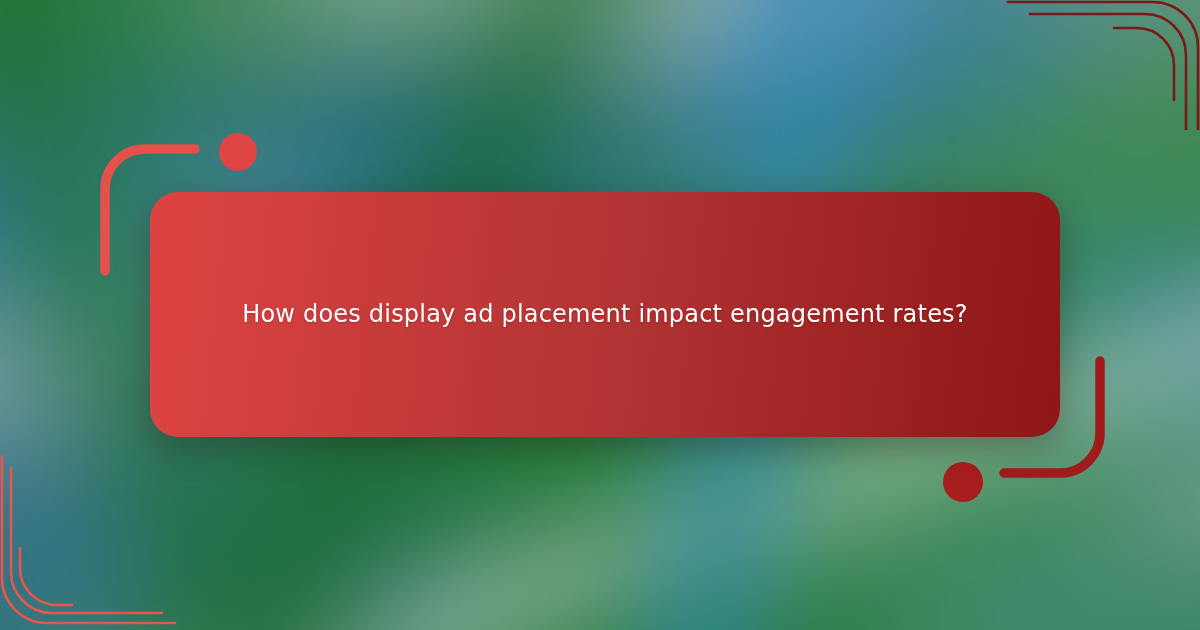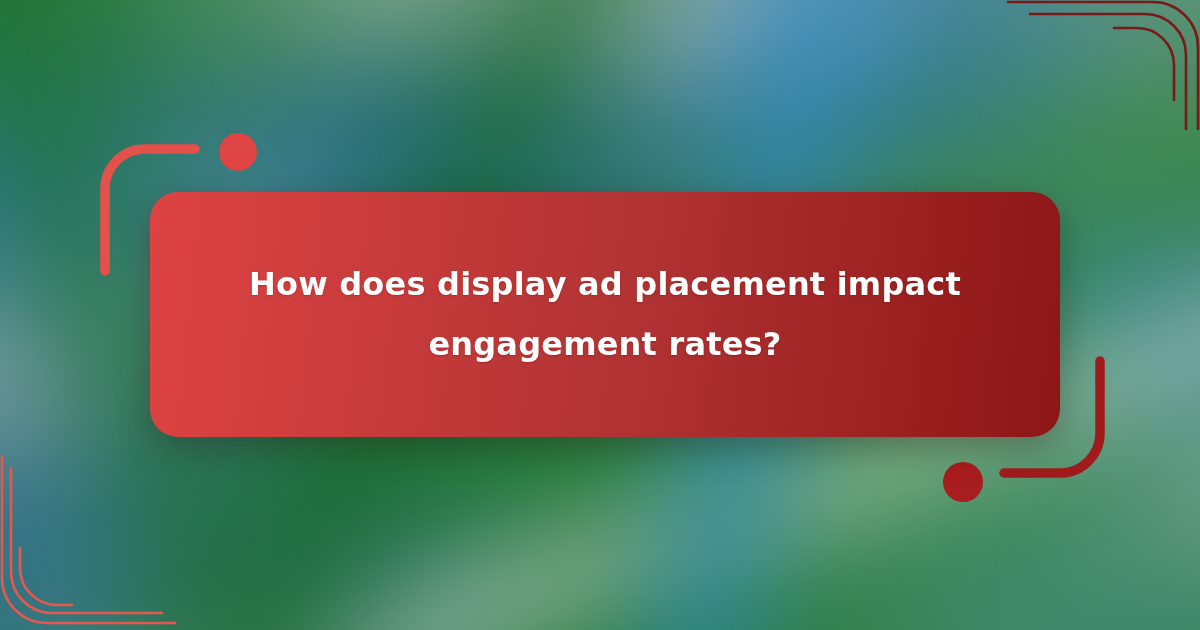--- a/index.html
+++ b/index.html
@@ -84,22 +84,22 @@
     border-radius: 28px;
     display: flex;
     align-items: center;
     justify-content: center;
     box-shadow: 0 10px 34px rgba(40, 10, 10, 0.30);
   }
   #question-text {
     width: 760px;
     text-align: center;
     color: #ffffff;
-    font-size: 32px;
-    font-weight: 700;
+    font-size: 24px;
+    font-weight: 400;
     line-height: 1.85;
     letter-spacing: 0.2px;
     text-shadow: 0 1px 2px rgba(80,10,10,0.25);
   }
 </style>
 </head>
 <body>
 
 <div id="stage">
 

